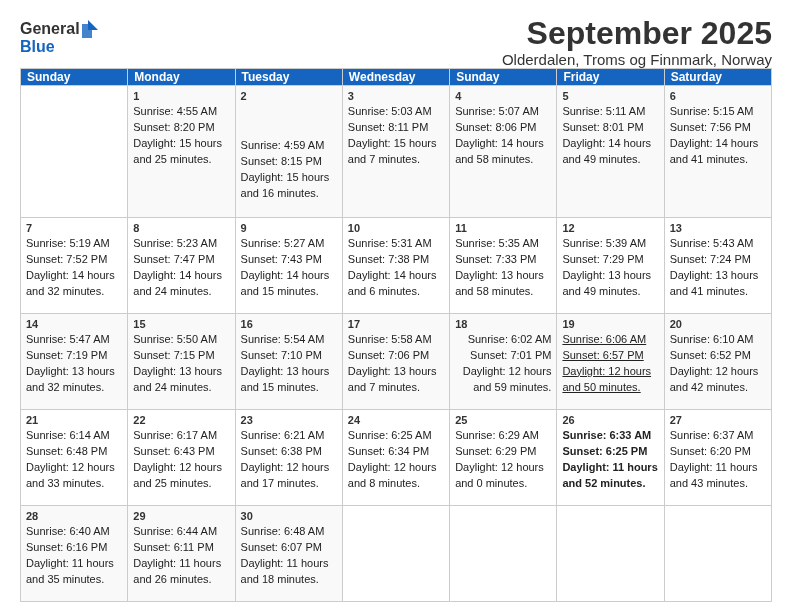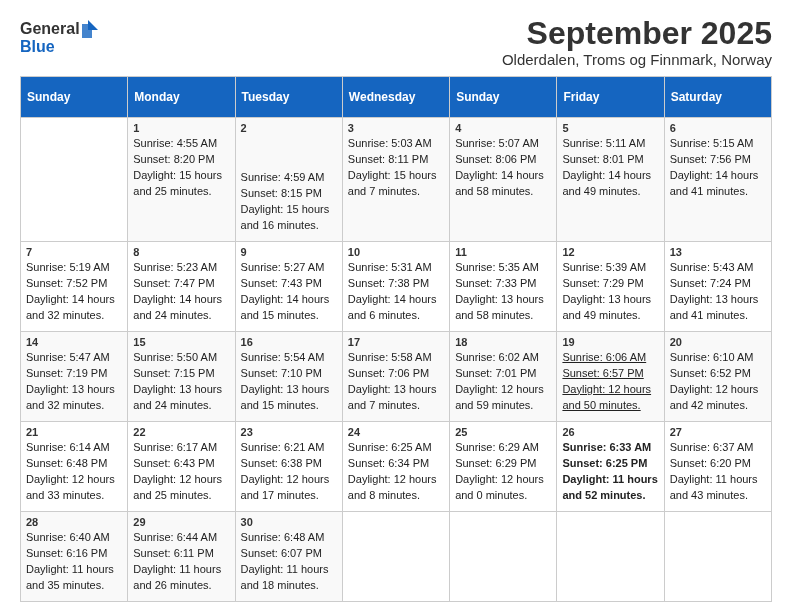--- a/index.html
+++ b/index.html
@@ -14,21 +14,20 @@
       width: 792px;
       height: 612px;
       padding: 16px 20px 10px 20px;
       display: flex;
       flex-direction: column;
     }
     .header {
       display: flex;
       justify-content: space-between;
       align-items: flex-start;
-      margin-bottom: 8px;
       gap: 27px;
     }
     .logo {
       display: flex;
       flex-direction: column;
       align-items: flex-start;
     }
     .title-block {
       text-align: right;
     }
@@ -48,21 +47,21 @@
       border-collapse: collapse;
       flex: 1;
       table-layout: fixed;
     }
     thead tr th {
       background-color: #1565c0;
       color: #fff;
       font-size: 12px;
       font-weight: bold;
       text-align: left;
-      padding: 13px 6px;
+      padding: 1px 6px;
       border: 1px solid #ccc;
     }
     tbody tr td {
       border: 1px solid #ccc;
       vertical-align: top;
       padding: 4px 5px;
       font-size: 9.5px;
       color: #333;
       height: 88px;
     }
@@ -237,21 +236,21 @@
           </td>
           <td>
             <span class="day-num">17</span>
             <div class="day-info" style="white-space: pre-line;">Sunrise: 5:58 AM
 Sunset: 7:06 PM
 Daylight: 13 hours
 and 7 minutes.</div>
           </td>
           <td>
             <span class="day-num">18</span>
-            <div class="day-info" style="white-space: pre-line;">Sunrise: 6:02 AM
+            <div class="day-info" style="white-space: pre-line; text-align: right;">Sunrise: 6:02 AM
 Sunset: 7:01 PM
 Daylight: 12 hours
 and 59 minutes.</div>
           </td>
           <td>
             <span class="day-num">19</span>
             <div class="day-info" style="white-space: pre-line; text-decoration: underline;">Sunrise: 6:06 AM
 Sunset: 6:57 PM
 Daylight: 12 hours
 and 50 minutes.</div>

